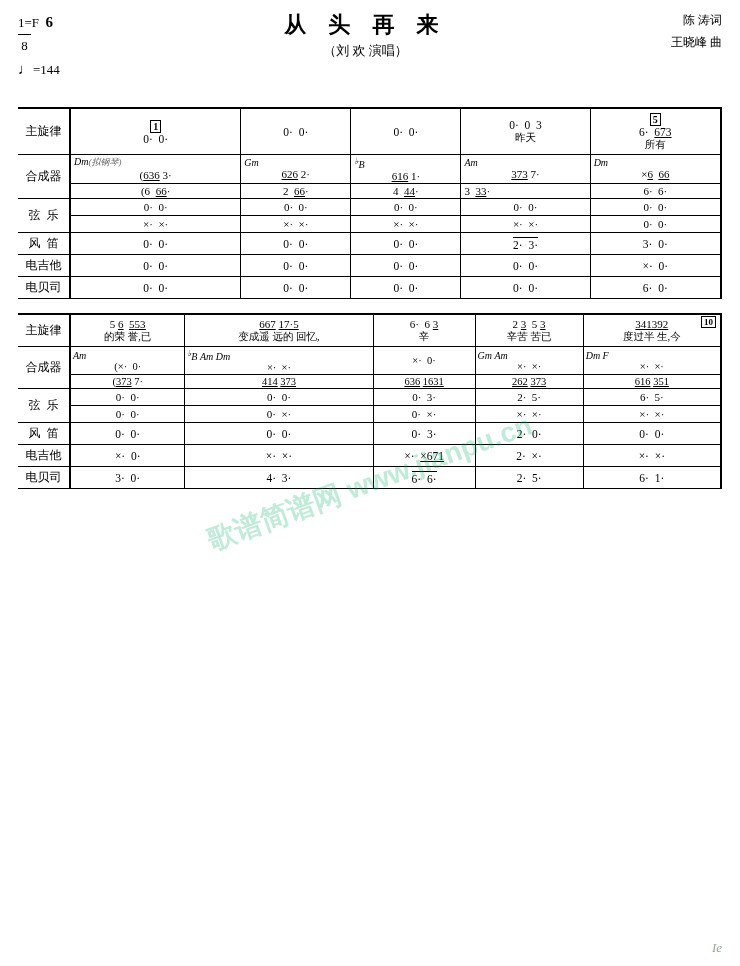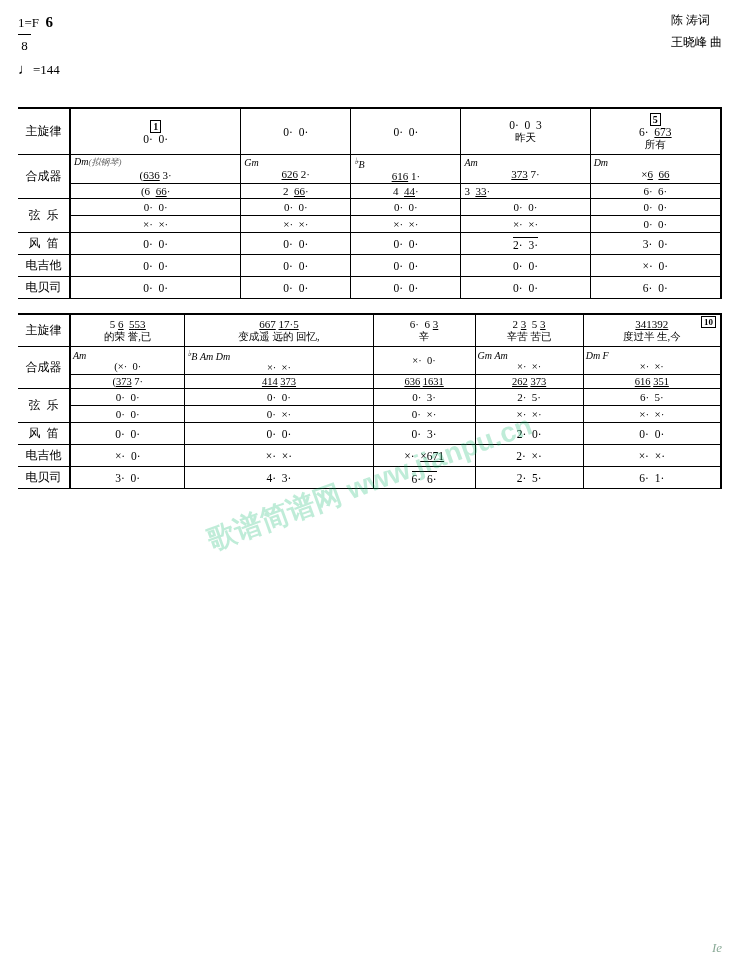--- a/index.html
+++ b/index.html
@@ -41,21 +41,21 @@
       font-weight: bold;
       letter-spacing: 8px;
       font-family: 'SimHei', sans-serif;
     }
     .header-title .subtitle {
       font-size: 13px;
       margin-top: 2px;
     }
     .header-right {
       font-size: 12px;
-      text-align: left;
+      text-align: right;
       line-height: 1.8;
     }
 
     .tempo {
       font-size: 13px;
       margin-bottom: 20px;
     }
 
     
     .watermark {
@@ -141,20 +141,22 @@
     <div class="header-left">
       <div>
         1=F &nbsp;<span style="font-size:15px;font-weight:bold;">6</span><br>
         <span style="border-top:1.5px solid #000;display:inline-block;padding-top:1px;">&nbsp;8&nbsp;</span>
       </div>
       <div class="tempo">
         <span style="font-size:15px;">♩</span>=144
       </div>
     </div>
     <div class="header-title">
+      <h1>从 头 再 来</h1>
+      <div class="subtitle">（刘  欢 演唱）</div>
     </div>
     <div class="header-right">
       <div>陈  涛词</div>
       <div>王晓峰 曲</div>
     </div>
   </div>
 
   <div style="margin-top:6px;">
     <table style="width:100%;border-collapse:collapse;border-top:2px solid #000;">
 

